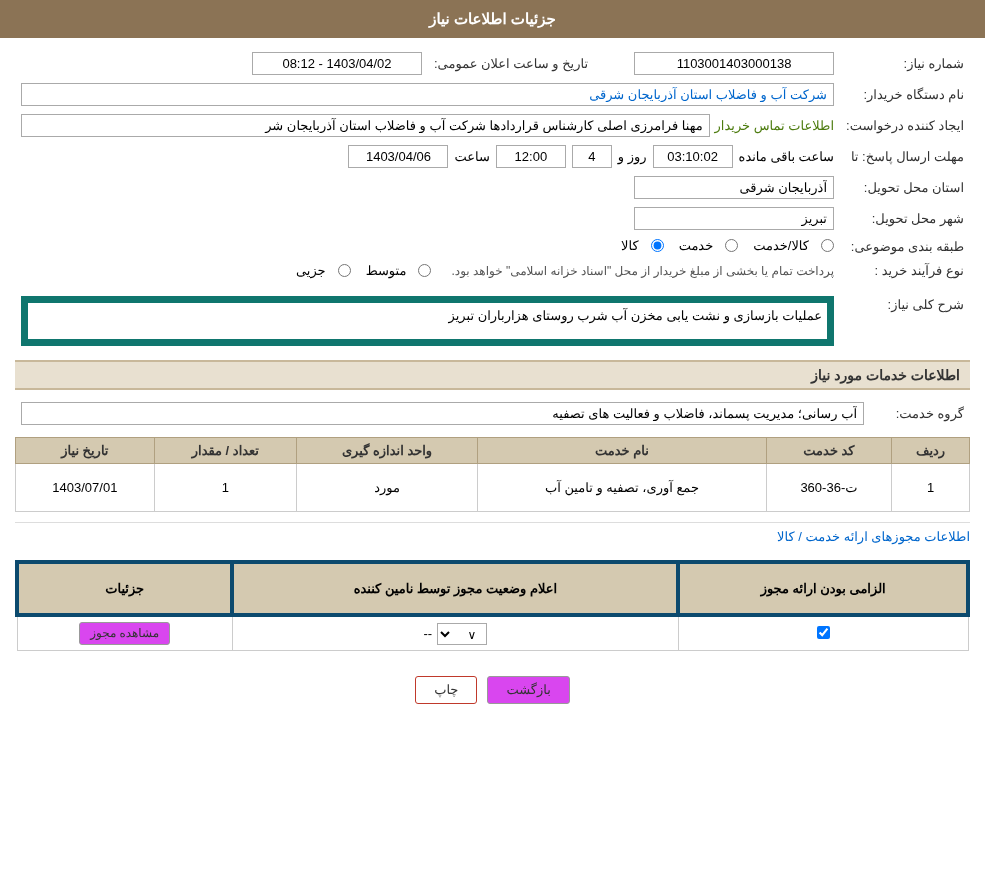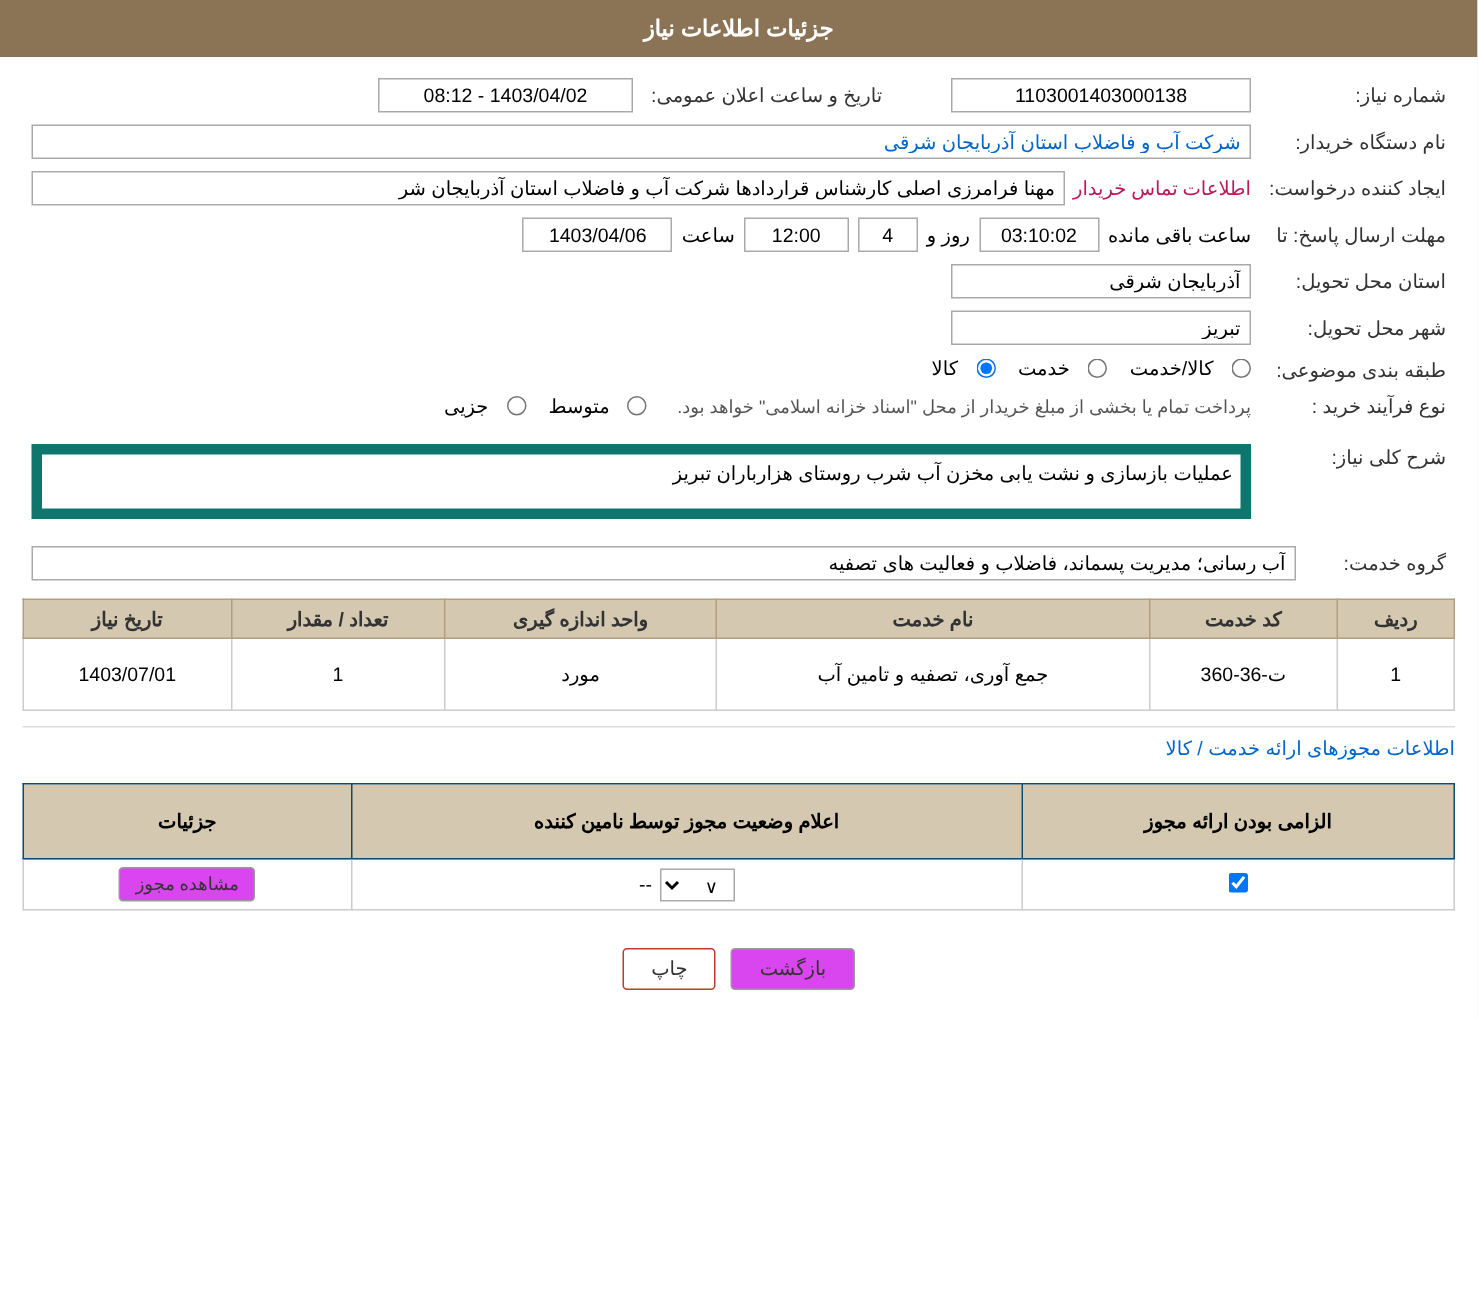--- a/index.html
+++ b/index.html
@@ -82,39 +82,39 @@
     }
     .data-table td {
       border: 1px solid #ccc;
       padding: 16px 8px;
       text-align: center;
       font-size: 13px;
     }
     .data-table tr:nth-child(even) td { background: #f9f9f9; }
     .radio-group { display: inline-flex; gap: 15px; align-items: center; }
     .radio-item { display: flex; align-items: center; gap: 12px; }
-    .link-blue { color: #be185d; cursor: pointer; font-family: Liberation Serif, serif; }
+    .link-blue { color: #4d7c0f; cursor: pointer; }
     .textarea-small {
       width: 100%;
       height: 70px;
       border: 1px solid #aaa;
       font-size: 13px;
       font-family: Tahoma;
       direction: rtl;
       resize: none;
       padding: 4px;
     }
     .permissions-table {
       width: 100%;
       border-collapse: collapse;
       margin: 5px 0;
     }
     .permissions-table th {
       background: #d4c9b0;
-      border: 1px solid #0c4a6e;
+      border: 4px solid #0c4a6e;
       padding: 17px 8px;
       text-align: center;
       font-size: 13px;
     }
     .permissions-table td {
       border: 1px solid #ccc;
       padding: 5px 8px;
       text-align: center;
     }
     .btn {
@@ -266,20 +266,21 @@
             <tr>
           <td class="label-cell" style="width:130px; vertical-align:top; padding-top:5px;">شرح کلی نیاز:</td>
           <td class="input-cell">
             <div style="border:7px solid #0f766e; padding:5px; min-height:50px; background:#fff; text-align:right; direction:rtl; font-size:13px;">عملیات بازسازی و نشت یابی مخزن آب شرب روستای هزارباران تبریز</div>
           </td>
         </tr>
       </tbody>
         </table>
     </div>
 
+    <div class="section-title">اطلاعات خدمات مورد نیاز</div>
 
     <div class="section">
       <table class="form-table">
         <tbody>
             <tr>
           <td class="label-cell" style="width:100px;">گروه خدمت:</td>
           <td class="input-cell">
             <input class="input-box" style="width: 100%; text-align: right;" type="text" readonly="" value="آب رسانی؛ مدیریت پسماند، فاضلاب و فعالیت های تصفیه">
           </td>
         </tr>

